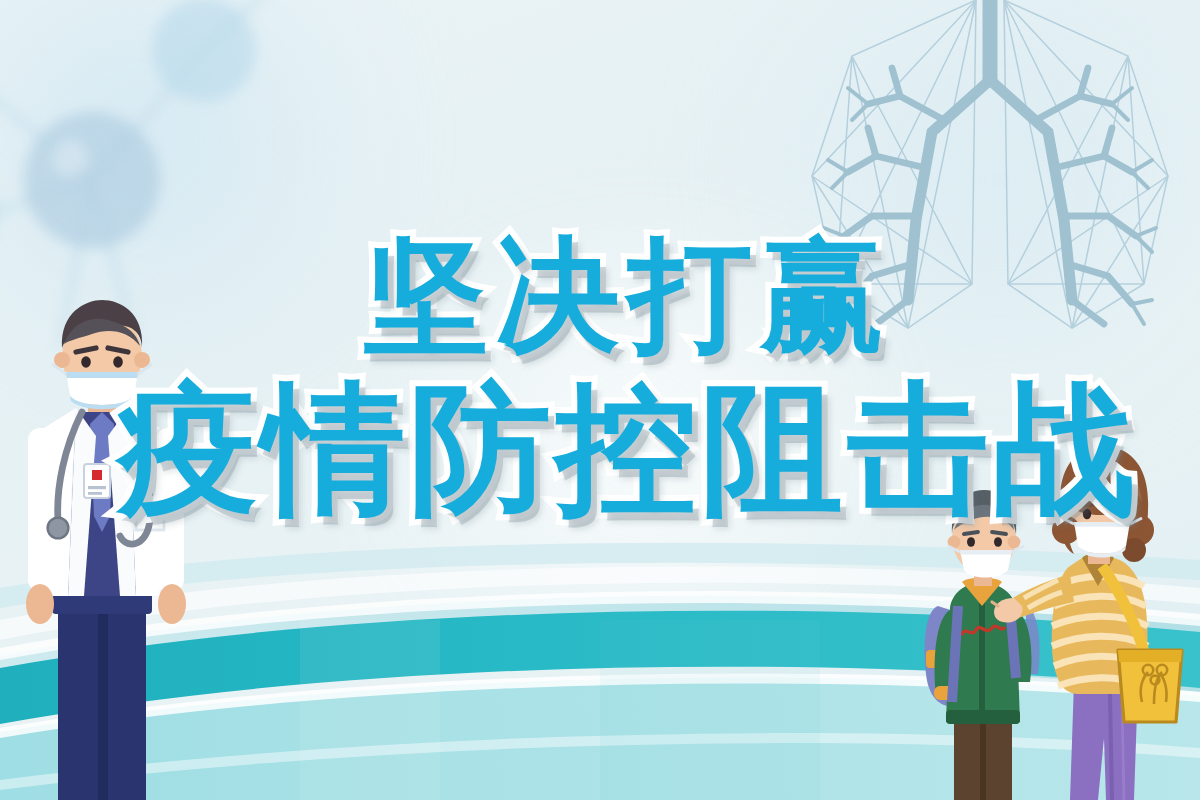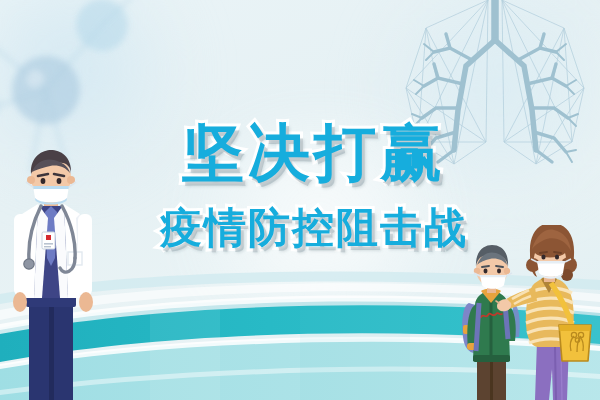--- a/index.html
+++ b/index.html
@@ -25,34 +25,34 @@
 
   
   .waves{position:absolute;left:0;bottom:0;width:600px;height:150px;}
 
   
   .headline{
     position:absolute;left:0;top:122px;width:600px;
     text-align:center;z-index:6;pointer-events:none;
   }
   .hl-line{
-    font-family:Liberation Sans, sans-serif;
+    font-family:Liberation Mono, monospace;
     font-weight:bold;
     color:#16addd;
     line-height:1;
     letter-spacing:4px;
     -webkit-text-stroke:6px #ffffff;
     paint-order:stroke fill;
     text-shadow:
        3px 4px 0 rgba(120,140,150,.30),
        4px 5px 3px rgba(110,130,140,.22);
     padding-left: 28px;
   }
   .hl-1{font-size:62px;}
-  .hl-2{font-size:42px;margin-top:23px;letter-spacing:2px;}
+  .hl-2{font-size:71px;margin-top:12px;letter-spacing:2px;}
 
   
   .doctor{position:absolute;left:-2px;top:148px;width:110px;height:252px;z-index:5;}
   
   .family{position:absolute;left:455px;top:225px;width:148px;height:175px;z-index:5;}
 
   .lbl{position:absolute;opacity:0;pointer-events:none;}
 </style>
 </head>
 <body>

